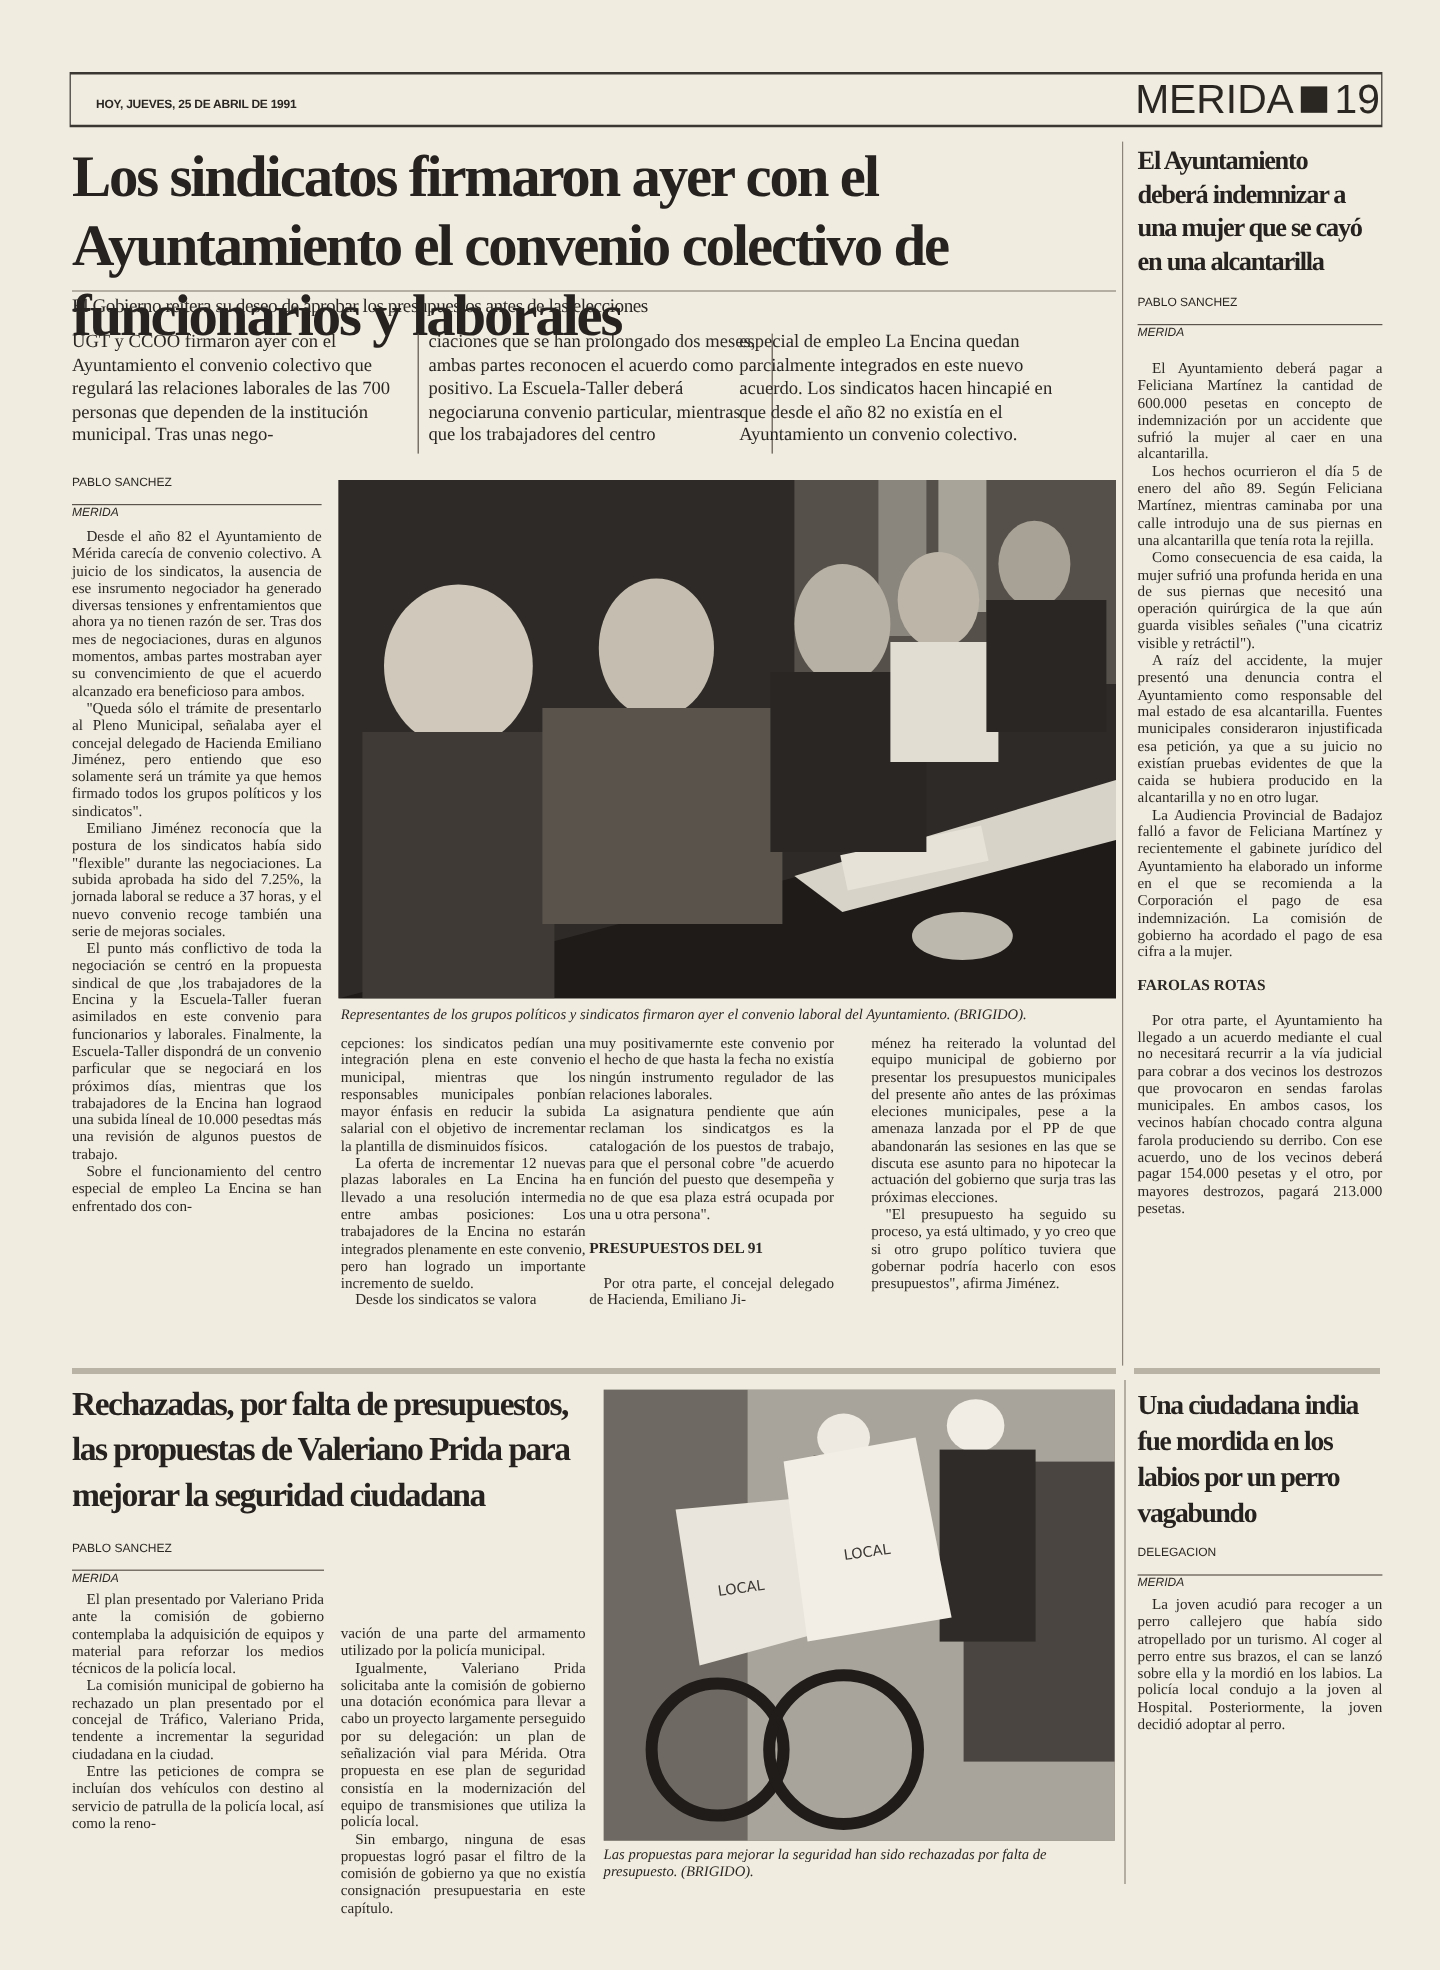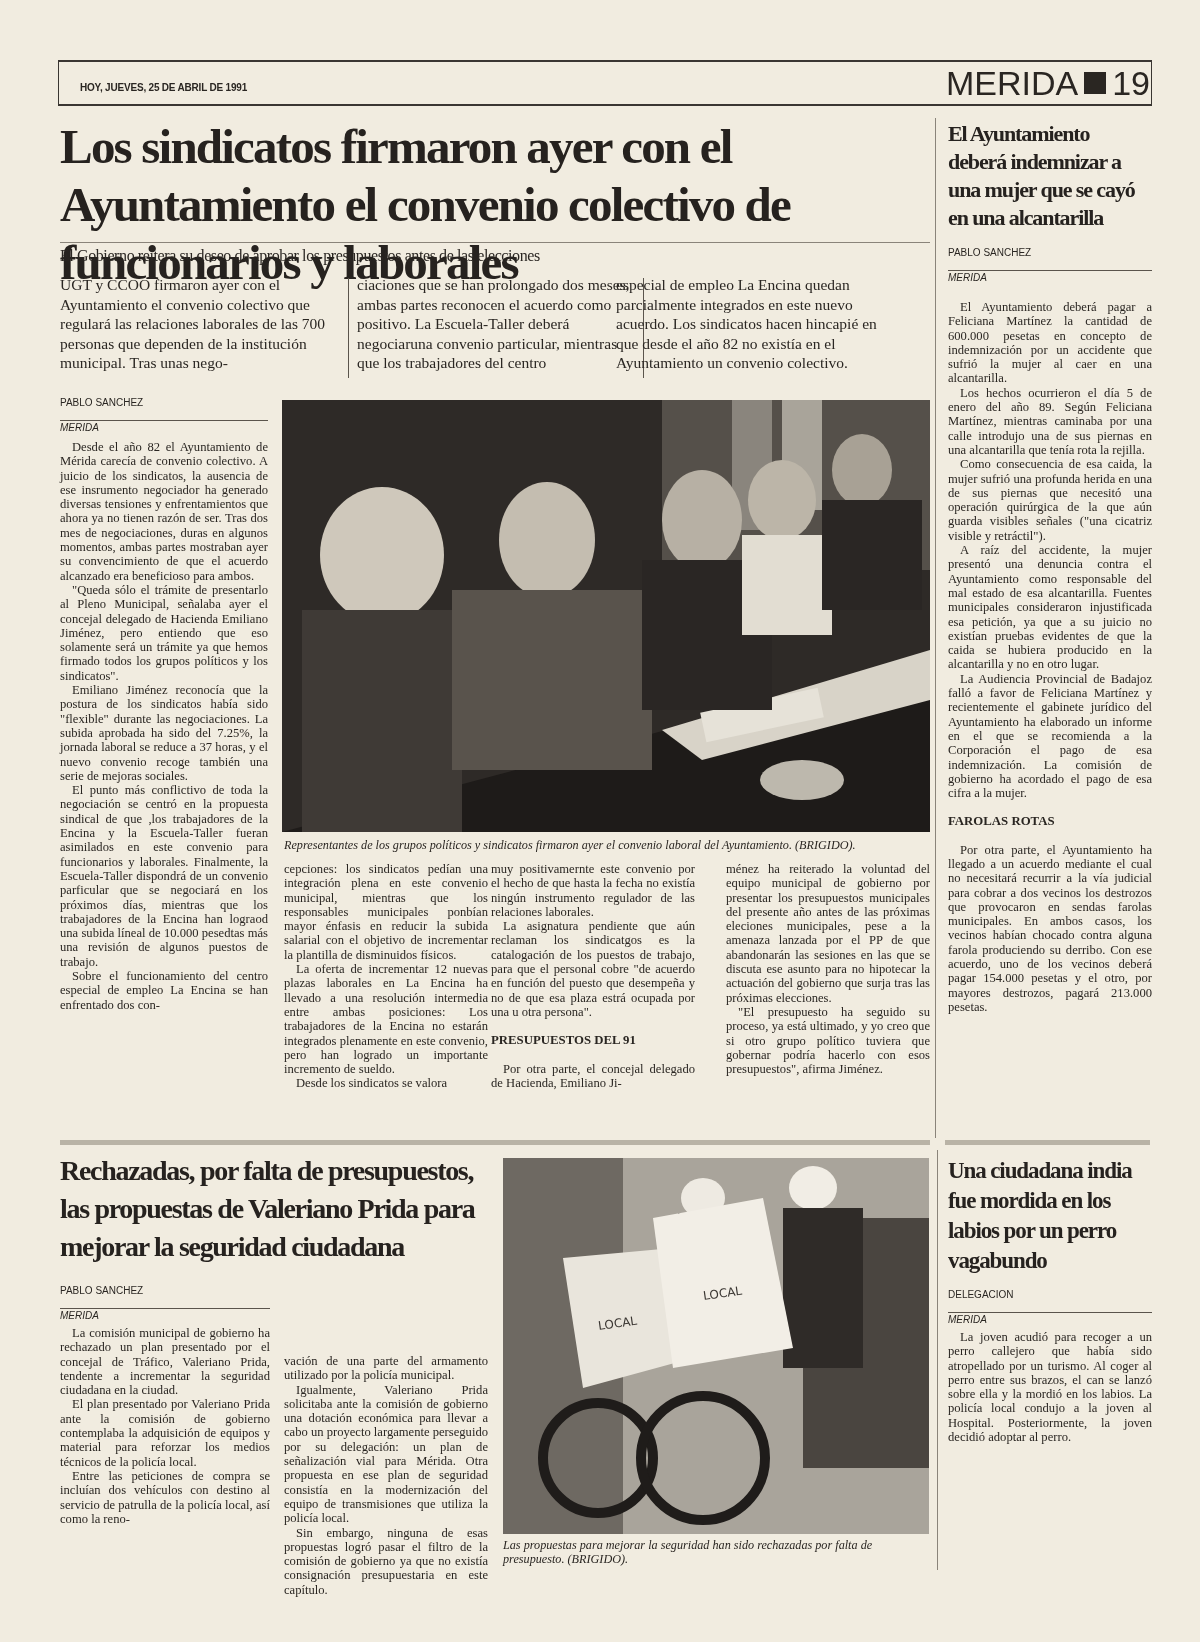--- a/index.html
+++ b/index.html
@@ -176,22 +176,22 @@
 
 <div class="abs divider-h" style="left:60px;top:1140px;width:870px;"></div>
 <div class="abs divider-h" style="left:945px;top:1140px;width:205px;"></div>
 
 <div class="abs headline" style="left:60px;top:1152px;width:430px;font-size:28px;line-height:38px;letter-spacing:-1.3px;">Rechazadas, por falta de presupuestos, las propuestas de Valeriano Prida para mejorar la seguridad ciudadana</div>
 <div class="abs" style="left:60px;top:1284px;width:210px;">
   <div class="byline">PABLO SANCHEZ</div>
   <div class="dateline">MERIDA</div>
 </div>
 <div class="abs body-col" style="left:60px;top:1326px;width:210px;">
+  <p>El plan presentado por Valeriano Prida ante la comisión de gobierno contemplaba la adquisición de equipos y material para reforzar los medios técnicos de la policía local.</p>
   <p>La comisión municipal de gobierno ha rechazado un plan presentado por el concejal de Tráfico, Valeriano Prida,  tendente a incrementar la seguridad ciudadana en la ciudad.</p>
-  <p>El plan presentado por Valeriano Prida ante la comisión de gobierno contemplaba la adquisición de equipos y material para reforzar los medios técnicos de la policía local.</p>
   <p>Entre las peticiones de compra se incluían dos vehículos con destino al servicio de patrulla de la policía local, así como la reno-</p>
 </div>
 <div class="abs body-col" style="left:284px;top:1320px;width:204px;margin-top:34px;">
   <p style="text-indent:0">vación de una parte del armamento utilizado por la policía municipal.</p>
   <p>Igualmente, Valeriano Prida solicitaba ante la comisión de gobierno una dotación económica para llevar a cabo un proyecto largamente perseguido por su delegación: un plan de señalización vial para Mérida. Otra propuesta en ese plan de seguridad consistía en la modernización del equipo de transmisiones que utiliza la policía local.</p>
   <p>Sin embargo, ninguna de esas propuestas logró pasar el filtro de la comisión de gobierno ya que no existía consignación presupuestaria en este capítulo.</p>
 </div>
 
 <div class="abs photo" style="left:503px;top:1158px;width:426px;height:376px;background:#8f8a82;">
   <svg width="426" height="376" viewBox="0 0 426 376">

